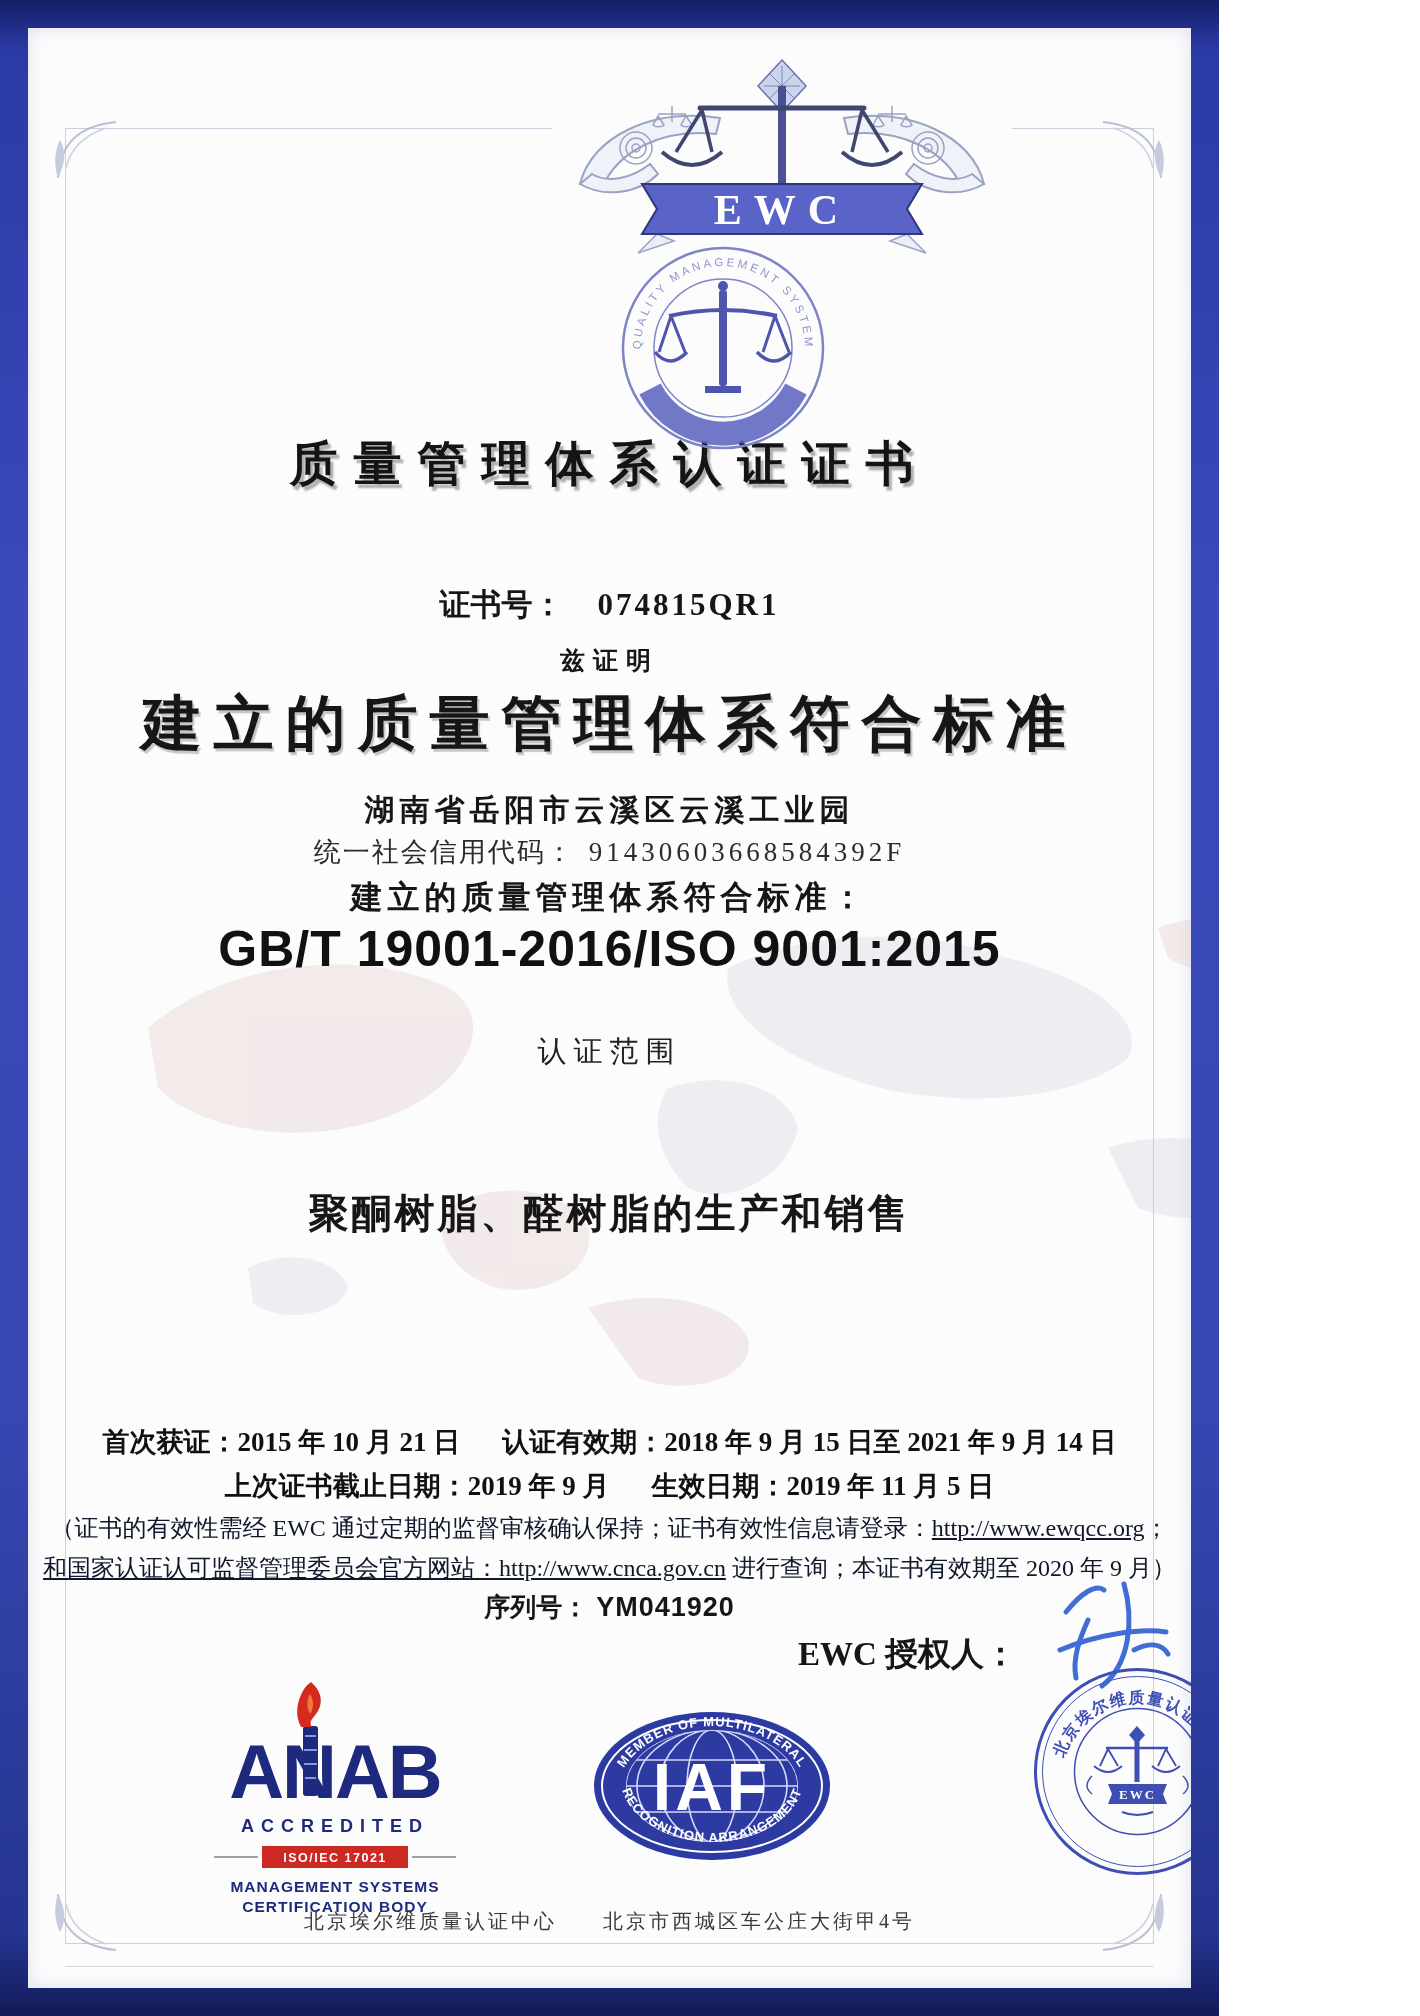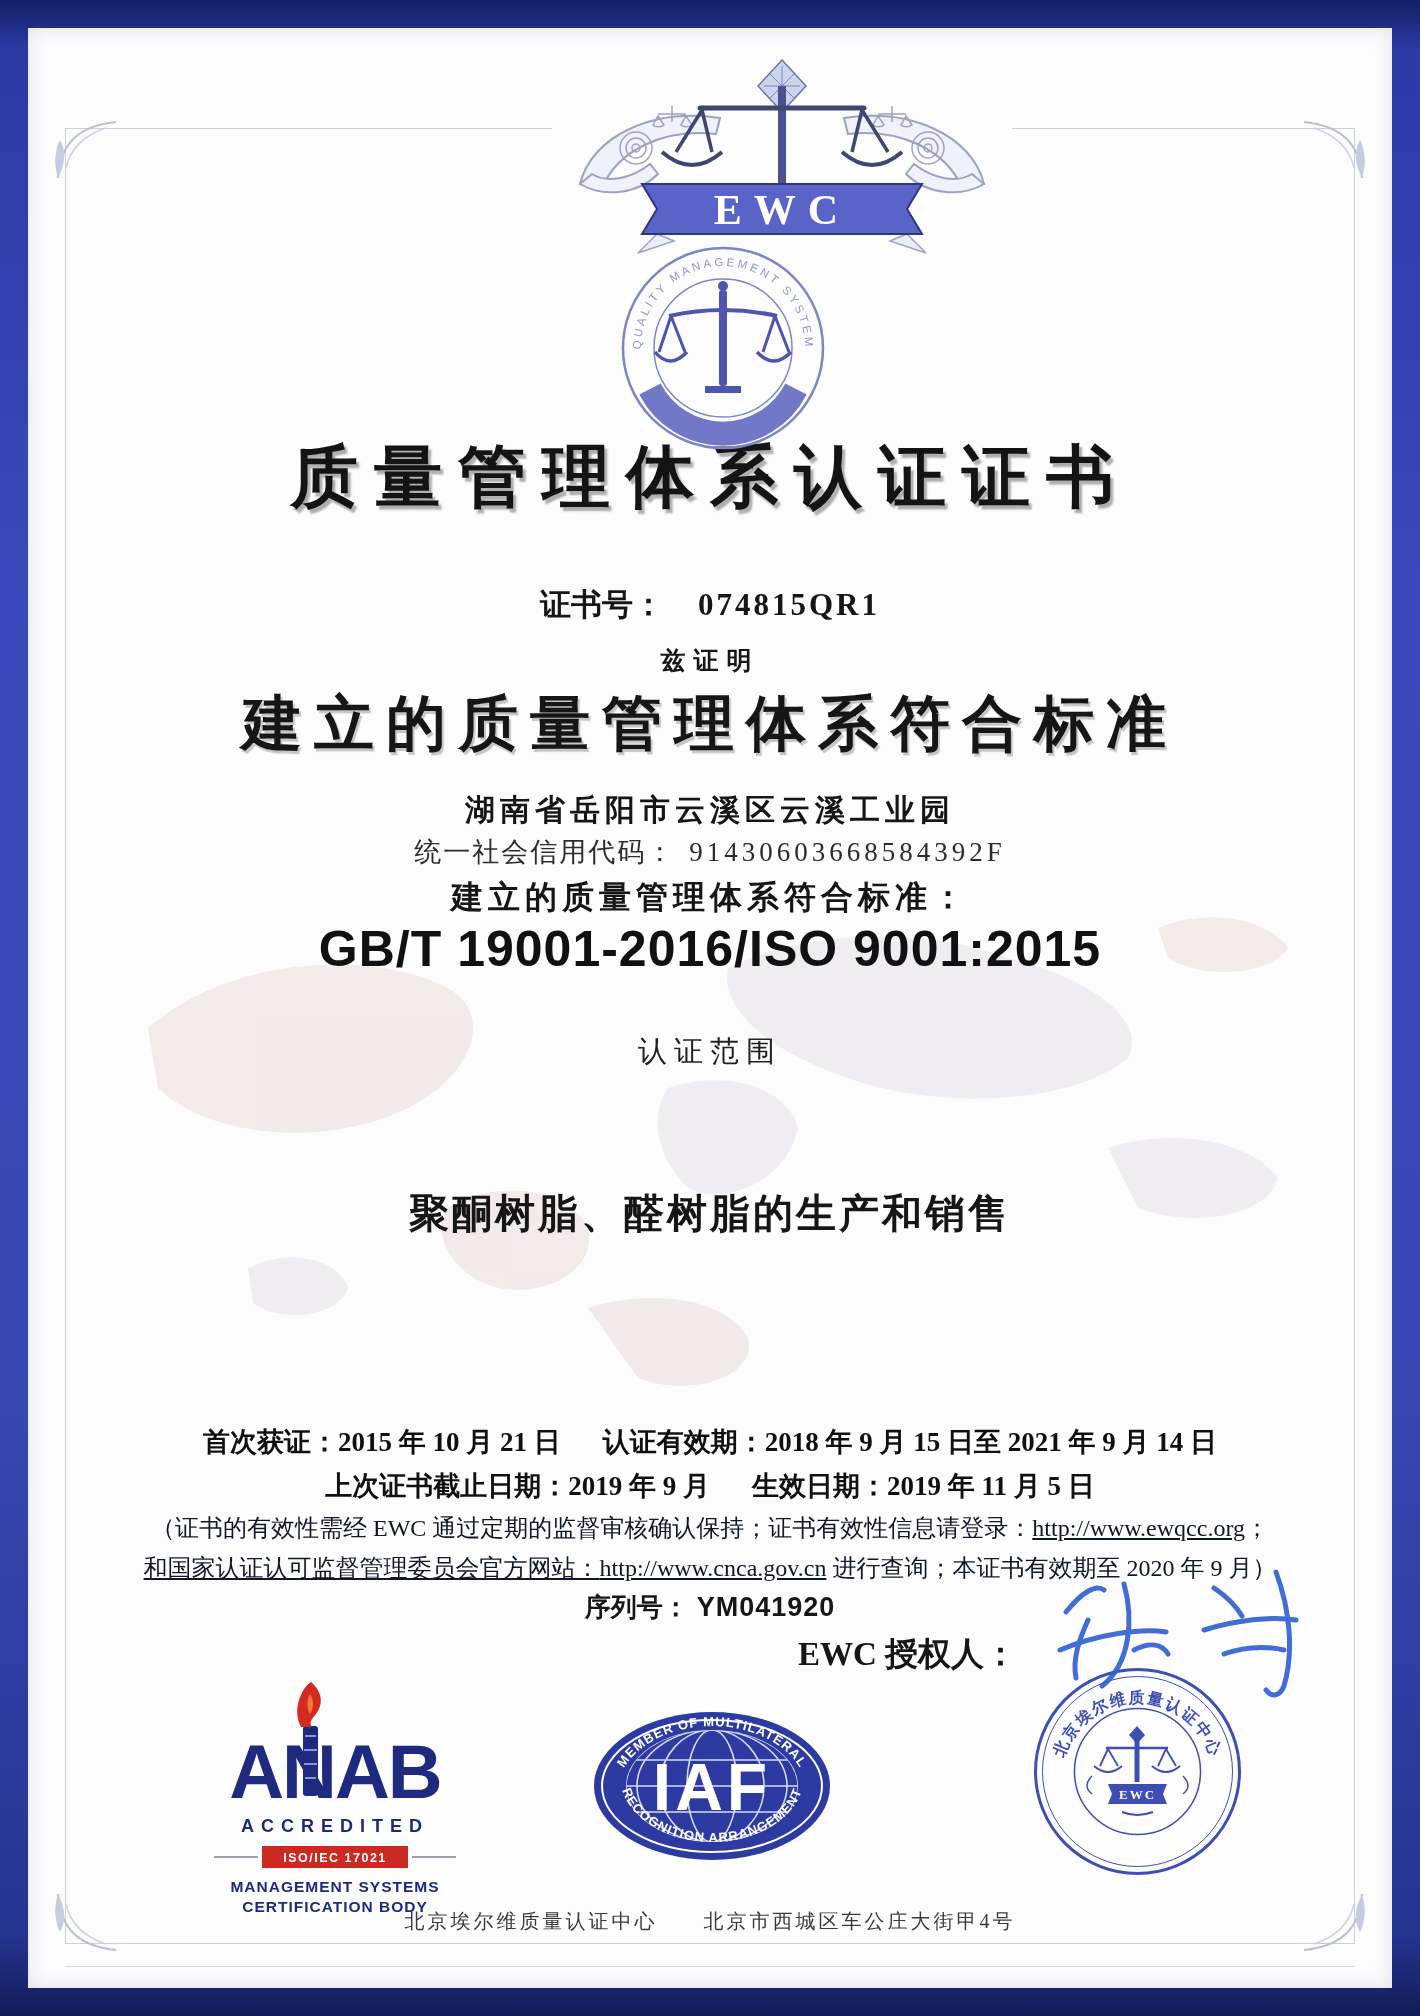--- a/index.html
+++ b/index.html
@@ -1,17 +1,17 @@
 <!DOCTYPE html>
 <html><head>
 <meta charset="utf-8">
 <style>
   html,body { margin:0; padding:0; background:#ffffff; }
   .page {
-    position:relative; width:1420px; height:2016px; box-sizing:border-box;
+    position:relative; width:1219px; height:2016px; box-sizing:border-box;
     padding:28px;
     background:linear-gradient(180deg,#141f66 0%,#2c3aa6 2.5%,#3a49bb 30%,#3647b2 70%,#25348f 96%,#121b58 100%);
     font-family:"Liberation Serif","DejaVu Serif",serif;
   }
   .paper { position:relative; width:100%; height:100%; background:#fcfcfd; overflow:hidden;
            box-shadow:inset 0 0 18px rgba(90,100,160,.18); }
   .map-bg { position:absolute; left:0; top:0; width:1364px; height:1960px; z-index:0; }
   .frame { position:absolute; left:37px; right:37px; top:100px; bottom:44px;
            border:1px solid #c9cfdd; z-index:1; }
   .corner { position:absolute; width:64px; height:64px; z-index:2; }
@@ -20,21 +20,21 @@
   .c-bl { left:26px; bottom:32px; transform:scaleY(-1); }
   .c-br { right:26px; bottom:32px; transform:scale(-1,-1); }
   .bottom-line { position:absolute; left:37px; right:37px; top:1938px; height:0;
            border-top:1px solid #d5d9e2; z-index:1; }
 
   .abs { position:absolute; left:0; right:0; text-align:center; z-index:3; color:#161616; }
 
   .crest { position:absolute; left:524px; top:28px; width:460px; height:210px; z-index:4; }
   .seal  { position:absolute; left:589px; top:214px; width:212px; height:212px; z-index:4; }
 
-  .title { top:404px; font-size:68px; font-weight:bold; letter-spacing:16px;
+  .title { top:404px; font-size:48px; font-weight:bold; letter-spacing:16px;
            color:#141414; text-shadow:3px 4px 2px rgba(110,110,110,.55); }
   .certno { top:556px; font-size:31px; font-weight:bold; }
   .certno .val { margin-left:34px; letter-spacing:3px; }
   .hereby { top:616px; font-size:25px; font-weight:bold; letter-spacing:8px; }
   .company { top:656px; font-size:60px; font-weight:bold; letter-spacing:12px;
              text-shadow:2px 3px 1px rgba(130,130,130,.45); }
   .address { top:762px; font-size:30px; font-weight:bold; letter-spacing:5px; }
   .credit { top:806px; font-size:27px; letter-spacing:2px; color:#2c2c2c; }
   .credit .val { margin-left:14px; letter-spacing:4px; }
   .std-intro { top:848px; font-size:32px; font-weight:bold; letter-spacing:5px; }

